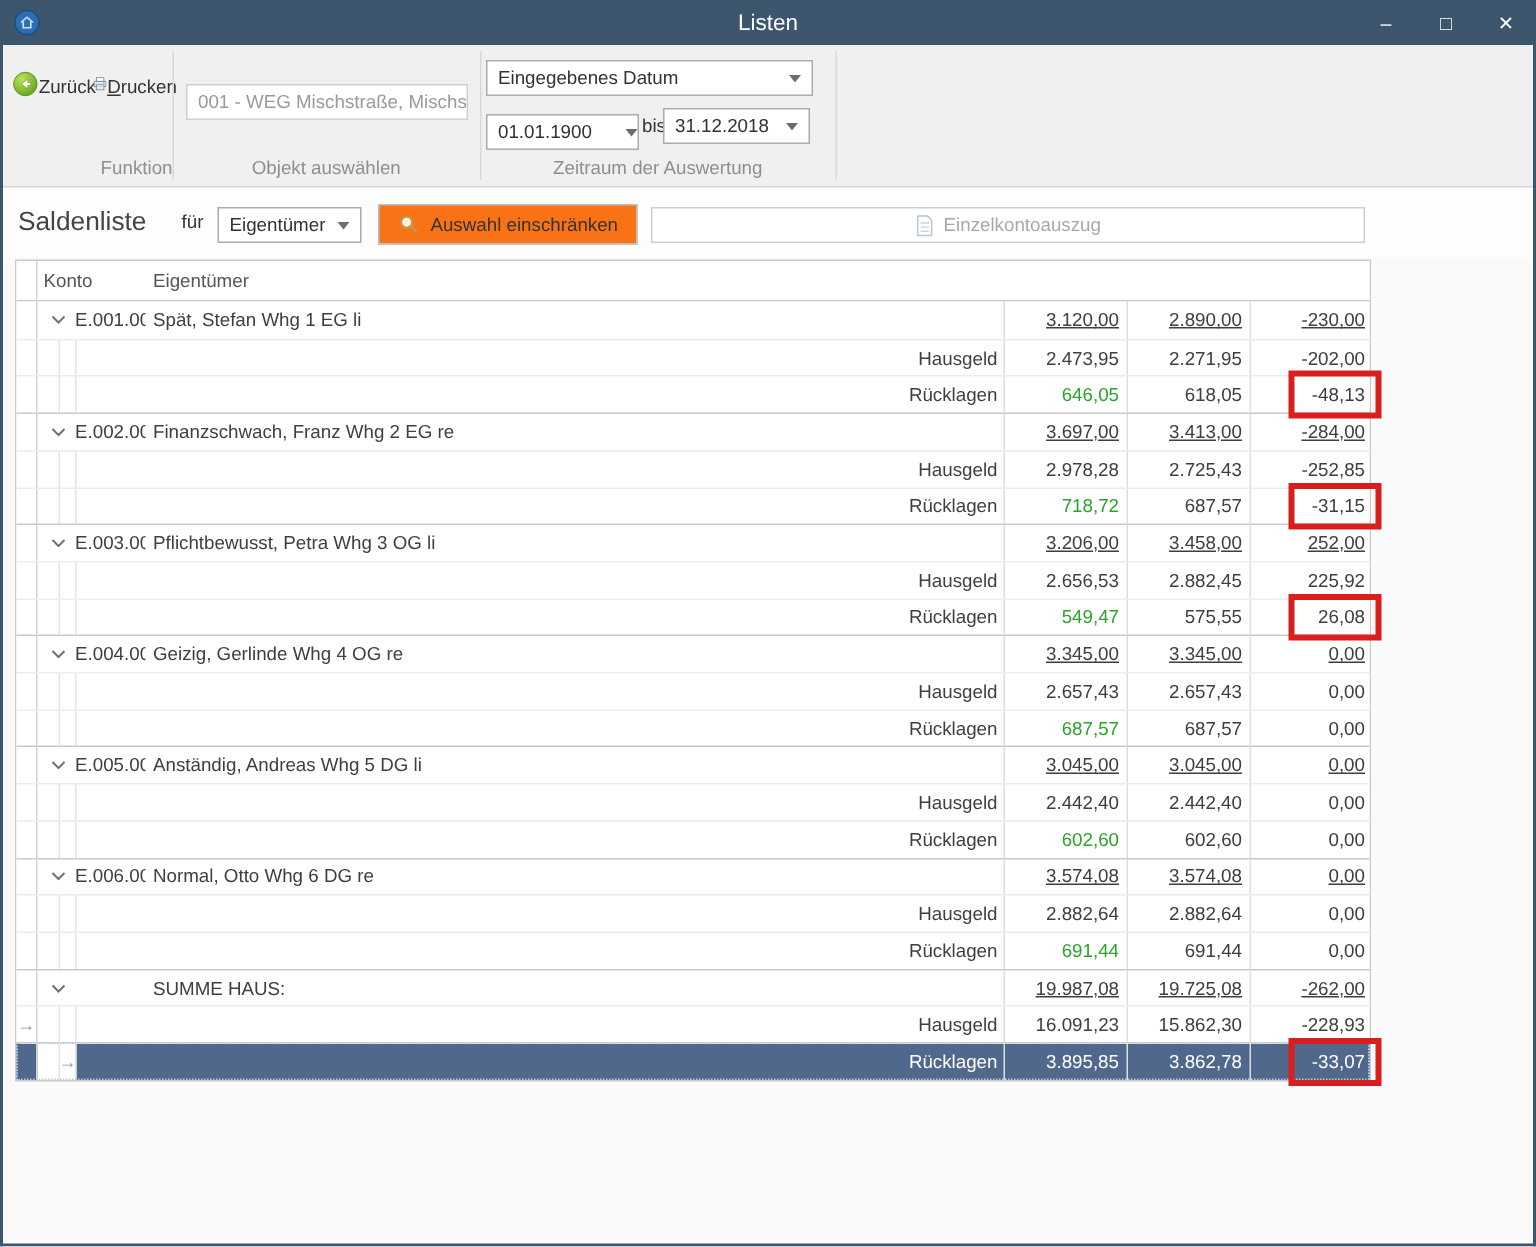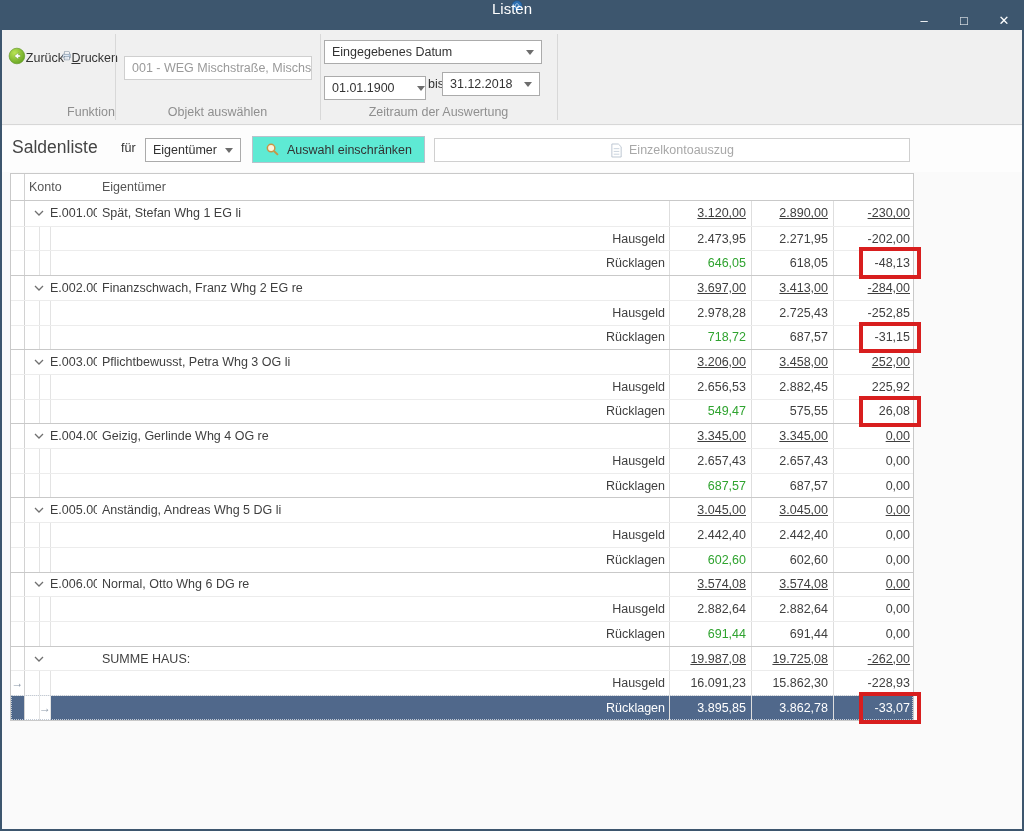--- a/index.html
+++ b/index.html
@@ -2,21 +2,21 @@
 <html><head>
 <meta charset="utf-8">
 <style>
   * { margin:0; padding:0; box-sizing:border-box; }
   html,body { width:1024px; height:831px; font-family:"Liberation Sans", sans-serif; background:#fff; }
   #window { position:relative; width:1024px; height:831px; background:#fafafa;
             border-left:2px solid #3d566e; border-right:2px solid #3d566e; border-bottom:2px solid #3d566e; overflow:hidden; }
 
   
   .titlebar { position:absolute; left:-2px; top:0; width:1024px; height:30px; background:#3d566e;
-              display:flex; align-items:center; color:#fff;flex-direction:column; }
+              display:flex; align-items:center; color:#fff; }
   .app-icon { width:18px; height:18px; margin-left:9px; }
   .title-text { position:absolute; left:0; right:0; text-align:center; font-size:15px; color:#fff; }
   .win-controls { margin-left:auto; display:flex; height:100%; z-index:2; }
   .win-btn { width:40px; height:100%; display:flex; align-items:center; justify-content:center;
              color:#fff; font-size:13px; cursor:default; }
 
   
   .ribbon { position:absolute; left:0; top:30px; width:1020px; height:95px; background:#f0f0f0;
             border-bottom:1px solid #d7d7d7; }
   .rib-sep { position:absolute; top:4px; bottom:4px; width:1px; background:#d8d8d8; }
@@ -30,21 +30,21 @@
   .combo.disabled { border-color:#cfcfcf; color:#9a9a9a; }
   .arrow-down { margin-left:auto; width:0; height:0; border-left:4px solid transparent;
                 border-right:4px solid transparent; border-top:5px solid #6d6d6d; flex:none; }
   .combo.disabled .arrow-down { border-top-color:#b9b9b9; }
   .bis { position:absolute; font-size:12.5px; color:#333; }
 
   
   .filterbar { position:absolute; left:0; top:126px; width:1020px; height:46px; background:#fdfdfd; }
   .salden-title { position:absolute; left:10px; top:11px; font-size:17.5px; color:#444; }
   .for-label { position:absolute; left:119px; top:15px; font-size:12.5px; color:#333; }
-  .btn { position:absolute; background:#5eead4; border:1px solid #b9c2cc; display:flex; align-items:center;
+  .btn { position:absolute; background:#f97316; border:1px solid #b9c2cc; display:flex; align-items:center;
          justify-content:center; font-size:12.5px; color:#333; cursor:default; }
   .einzel { position:absolute; left:432px; top:12px; width:476px; height:24px; border:1px solid #cfcfcf;
             background:#fff; display:flex; align-items:center; justify-content:center; color:#a8a8a8; font-size:12.5px; }
   .einzel svg { margin-right:6px; }
 
   
   .grid { position:absolute; left:8px; top:173px; width:904px; background:#fff;
           border:1px solid #c9c9c9; border-bottom:1px solid #c9c9c9; font-size:12.5px; color:#3f3f3f; }
   .hdr { display:flex; height:27px; border-bottom:1px solid #c9c9c9; background:#fff; color:#555; }
   .row { display:flex; height:24.71px; background:#fff; }

